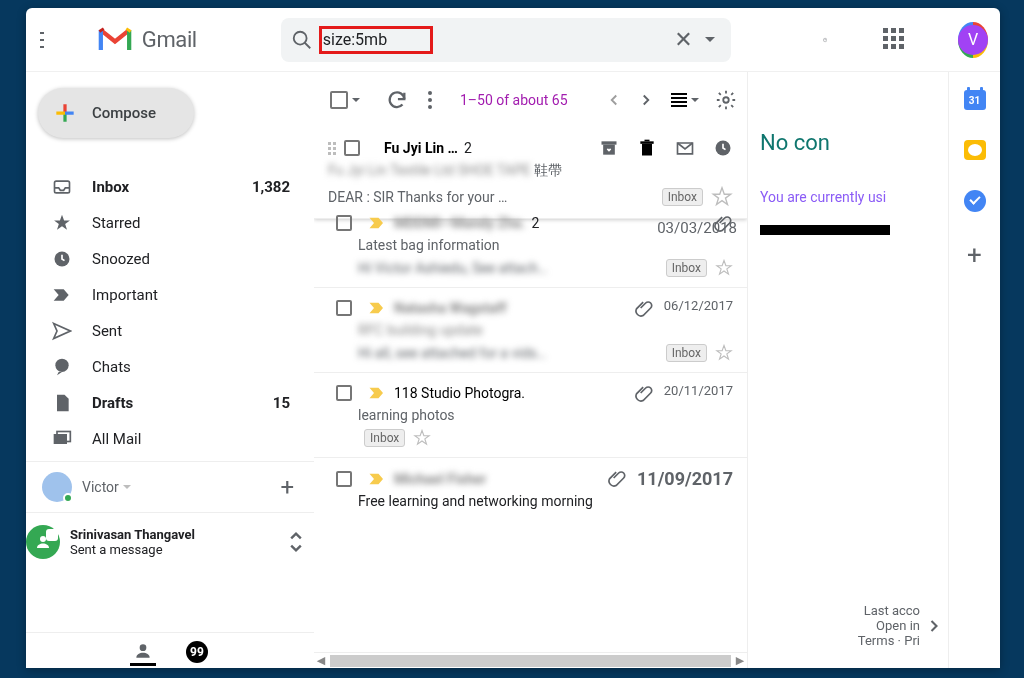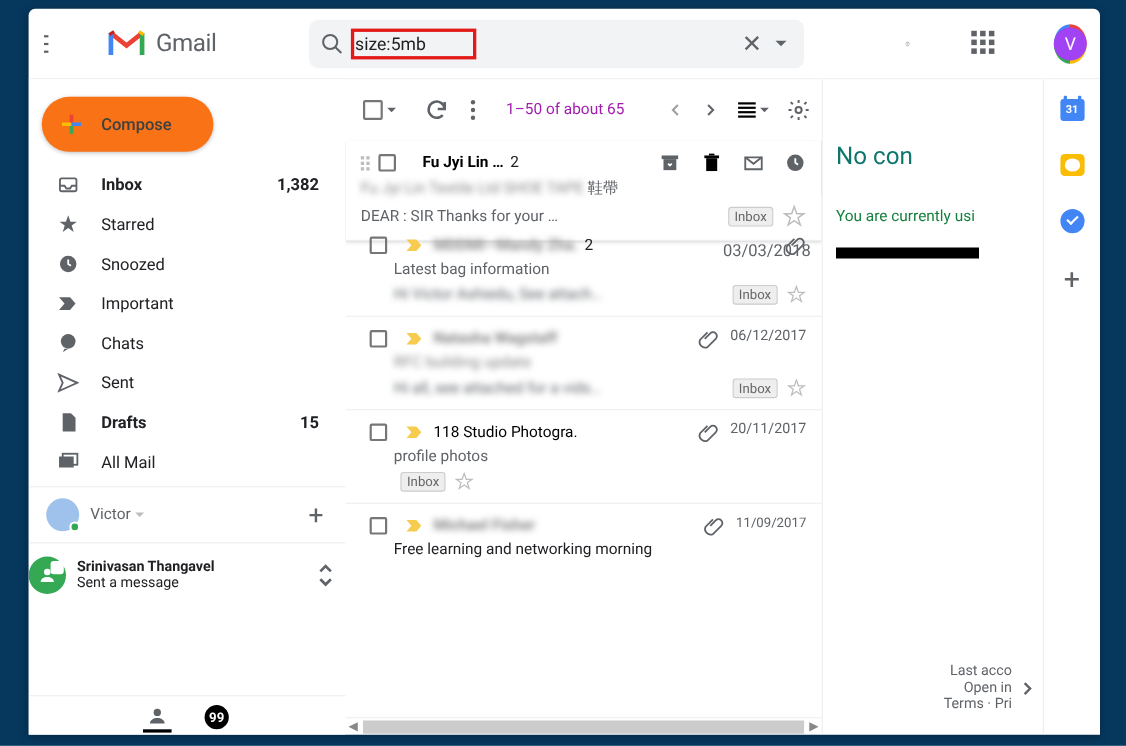--- a/index.html
+++ b/index.html
@@ -19,21 +19,21 @@
   .search-caret { width: 0; height: 0; border-left: 5px solid transparent; border-right: 5px solid transparent; border-top: 5px solid #5f6368; cursor: pointer; margin-right: 6px;}
   .header-gap { flex: 1; }
   .hdr-ic { width: 24px; height: 24px; margin-left: 20px; color: #5f6368; cursor: pointer; }
   .apps-grid { display: grid; grid-template-columns: repeat(3, 5px); grid-template-rows: repeat(3, 5px); gap: 3px; }
   .apps-grid span { background: #5f6368; width: 5px; height: 5px; }
   .avatar-ring { width: 36px; height: 36px; border-radius: 50%; background: conic-gradient(#ea4335 0 25%, #fbbc05 25% 50%, #34a853 50% 75%, #4285f4 75% 100%); display: flex; align-items: center; justify-content: center; margin-left: 18px; cursor: pointer;}
   .avatar-ring div { width: 30px; height: 30px; border-radius: 50%; background: #a142f4; color: #fff; display: flex; align-items: center; justify-content: center; font-size: 16px; }
   
   .body { flex: 1; display: flex; overflow: hidden; }
   .sidebar { width: 288px; display: flex; flex-direction: column; background: #fff; }
-  .compose { margin: 16px 0 12px 12px; width: 156px; height: 50px; border-radius: 28px; box-shadow: 0 1px 4px rgba(0,0,0,0.25); display: flex; align-items: center; padding-left: 14px; cursor: pointer; background: #f97316;}
+  .compose { margin: 16px 0 31px 12px; width: 156px; height: 50px; border-radius: 28px; box-shadow: 0 1px 4px rgba(0,0,0,0.25); display: flex; align-items: center; padding-left: 14px; cursor: pointer; background: #e5e5e5;}
   .compose-plus { width: 26px; height: 26px; margin-right: 14px; }
   .compose-text { font-size: 15px; color: #3c4043; font-weight: 500;}
   .nav-list { list-style: none; }
   .nav-item { height: 36px; display: flex; align-items: center; padding-left: 26px; cursor: pointer; color: #202124; font-size: 15px; border-radius: 0 18px 18px 0;}
   .nav-item.bold { font-weight: 700; }
   .nav-ic { width: 20px; height: 20px; margin-right: 20px; fill: #5f6368; color: #5f6368; flex-shrink: 0;}
   .nav-label { flex: 1; }
   .nav-count { margin-right: 24px; color: #202124; }
   .nav-divider { border: none; border-top: 1px solid #eee; margin: 4px 0; }
   .nav-user { height: 42px; display: flex; align-items: center; padding-left: 16px; font-size: 14px; color: #5f6368;}
@@ -90,21 +90,21 @@
   .snippet{color:#5f6368;flex:1;white-space:nowrap;overflow:hidden;text-overflow:ellipsis;}
   .inbox-badge{border:1px solid #ccc;background:#eee;color:#666;font-size:12px;padding:1px 5px;border-radius:3px;margin-left:6px;}
   .star{width:18px;height:18px;color:#bdbdbd;margin-left:8px;}
   .star.lg{width:22px;height:22px;}
   .attach-ic{width:18px;height:18px;color:#5f6368;}
   .hover-card{box-shadow:0 1px 4px rgba(0,0,0,0.2);background:#fff;border-bottom:1px solid #eee;}
   .date-external{font-size:15px;color:#5f6368;padding-left:6px;text-align:right;}
   
   .preview{flex:1;padding:16px 0 0 12px;display:flex;flex-direction:column;color:#202124;overflow:hidden;}
   .pv-title{font-size:22px;color:#0f766e;margin:42px 0 34px 0;white-space:nowrap;}
-  .pv-sub{font-size:14px;color:#15803d;margin-bottom:20px;white-space:nowrap;}
+  .pv-sub{font-size:14px;color:#8b5cf6;margin-bottom:20px;white-space:nowrap;}
   .pv-bar{height:10px;background:#000;width:130px;}
   .pv-foot{margin-top:auto;margin-bottom:20px;font-size:13px;color:#5f6368;display:flex;align-items:center;}
   .pv-foot-lines{display:flex;flex-direction:column;align-items:flex-end;flex:1;margin-right:4px;}
   .pv-foot .chev{width:20px;height:20px;color:#5f6368;margin-right:4px;}
   
   .rail{width:52px;border-left:1px solid #eee;display:flex;flex-direction:column;align-items:center;padding-top:18px;gap:30px;}
   .rail-item{width:22px;height:20px;cursor:pointer;}
   .cal-ic{background:#4285f4;color:#fff;font-size:10px;font-weight:700;display:flex;align-items:center;justify-content:center;border-radius:3px;position:relative;}
   .cal-ic::before{content:'';position:absolute;top:-3px;left:3px;width:3px;height:5px;background:#4285f4;border-radius:1px;}
   .cal-ic::after{content:'';position:absolute;top:-3px;right:3px;width:3px;height:5px;background:#4285f4;border-radius:1px;}
@@ -205,30 +205,30 @@
           <span class="nav-label">Snoozed</span>
         </li>
         <li class="nav-item">
           <svg class="nav-ic" viewBox="0 0 24 18">
               <path d="M2 2h12l6 7-6 7H2l6-7z" fill="currentColor"></path>
             </svg>
           <span class="nav-label">Important</span>
         </li>
         <li class="nav-item">
           <svg class="nav-ic" viewBox="0 0 24 24">
+              <path d="M2 3l20 9-20 9 4-9z" fill="none" stroke="currentColor" stroke-width="2"></path>
+            </svg>
+          <span class="nav-label">Sent</span>
+        </li>
+        <li class="nav-item">
+          <svg class="nav-ic" viewBox="0 0 24 24">
               <circle cx="12" cy="10" r="8" fill="currentColor"></circle>
               <path d="M8 18l-2 4 6-4" fill="currentColor"></path>
             </svg>
           <span class="nav-label">Chats</span>
-        </li>
-        <li class="nav-item">
-          <svg class="nav-ic" viewBox="0 0 24 24">
-              <path d="M2 3l20 9-20 9 4-9z" fill="none" stroke="currentColor" stroke-width="2"></path>
-            </svg>
-          <span class="nav-label">Sent</span>
         </li>
         <li class="nav-item bold">
           <svg class="nav-ic" viewBox="0 0 24 24">
               <path d="M6 2h9l5 5v15H6z" fill="currentColor"></path>
             </svg>
           <span class="nav-label">Drafts</span>
           <span class="nav-count">15</span>
         </li>
         <li class="nav-item">
           <svg class="nav-ic" viewBox="0 0 24 24">
@@ -424,41 +424,41 @@
                   <path d="M2 2h12l6 7-6 7H2l6-7z" fill="#f7cb4d"></path>
                 </svg>
               <span class="sender" style="font-weight:400;margin-left:8px;">118 Studio Photogra.</span>
               <div class="icons" style="gap:10px;">
                   <svg class="attach-ic" viewBox="0 0 24 24">
                     <path d="M8 12l6-6a4 4 0 016 6l-9 9a6 6 0 01-8-8l8-8" fill="none" stroke="currentColor" stroke-width="2"></path>
                   </svg>
                   <span style="color:#5f6368;font-size:13px;">20/11/2017</span>
                 </div>
             </div>
-            <div class="msg-line" style="margin-left:30px;">profile photos</div>
+            <div class="msg-line" style="margin-left:30px;">learning photos</div>
             <div class="msg-bottom" style="margin-left:30px;">
               <span class="inbox-badge">Inbox</span>
               <svg class="star" viewBox="0 0 24 24">
                   <path d="M12 2l2.5 7h7l-5.7 4.2 2.2 7L12 16l-6 4.2 2.2-7L2.5 9h7z" fill="none" stroke="currentColor" stroke-width="1.5"></path>
                 </svg>
             </div>
           </div>
 
           <div class="msg" style="border-bottom:none;">
             <div class="msg-row1">
               <div class="mcb" style="margin-left:8px;"></div>
               <svg class="important-mark" viewBox="0 0 24 18">
                   <path d="M2 2h12l6 7-6 7H2l6-7z" fill="#f7cb4d"></path>
                 </svg>
               <span class="sender blurtext" style="margin-left:8px;">Michael Fisher</span>
               <div class="icons" style="gap:10px;">
                   <svg class="attach-ic" viewBox="0 0 24 24">
                     <path d="M8 12l6-6a4 4 0 016 6l-9 9a6 6 0 01-8-8l8-8" fill="none" stroke="currentColor" stroke-width="2"></path>
                   </svg>
-                  <span style="color:#5f6368;font-size:12px;">11/09/2017</span>
+                  <span style="color:#5f6368;font-size:18px;font-weight:bold;">11/09/2017</span>
                 </div>
             </div>
             <div class="msg-line" style="margin-left:30px;color:#202124;">Free learning and networking morning</div>
           </div>
         </div>
 
         <div class="h-scrollbar">
           <span class="arr">◀</span>
           <div class="thumb"></div>
           <span class="arr">▶</span>

